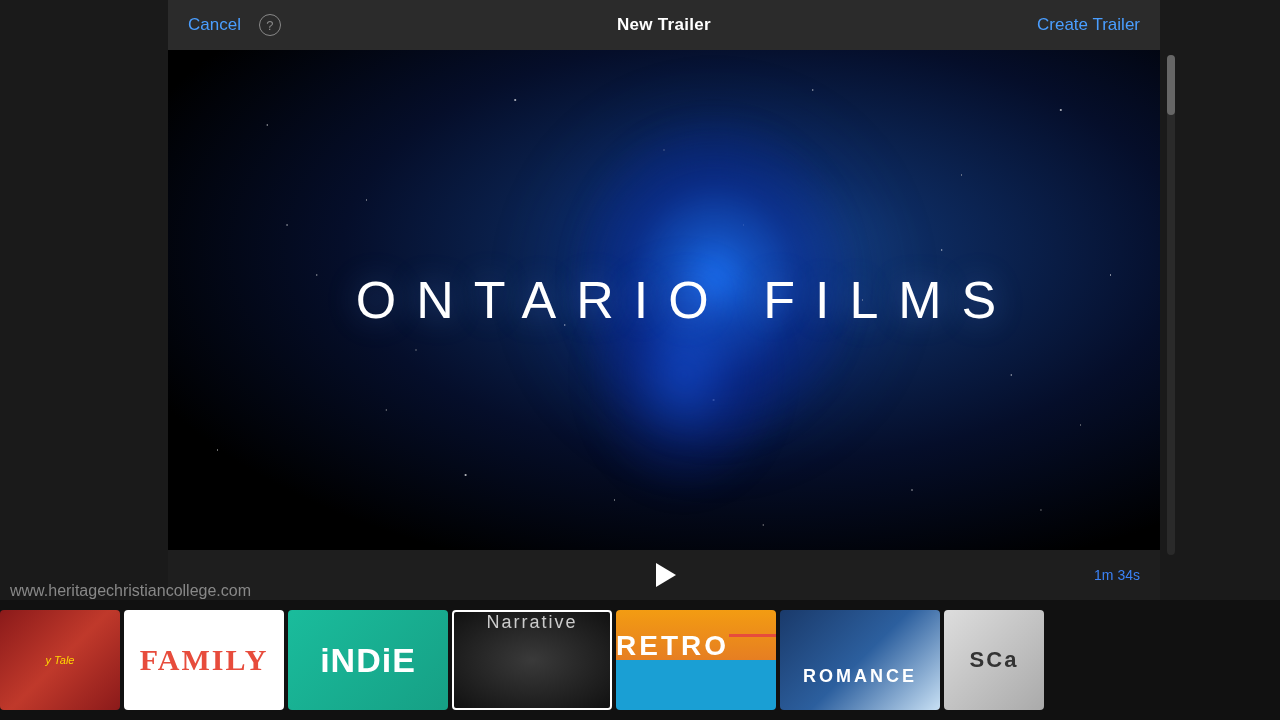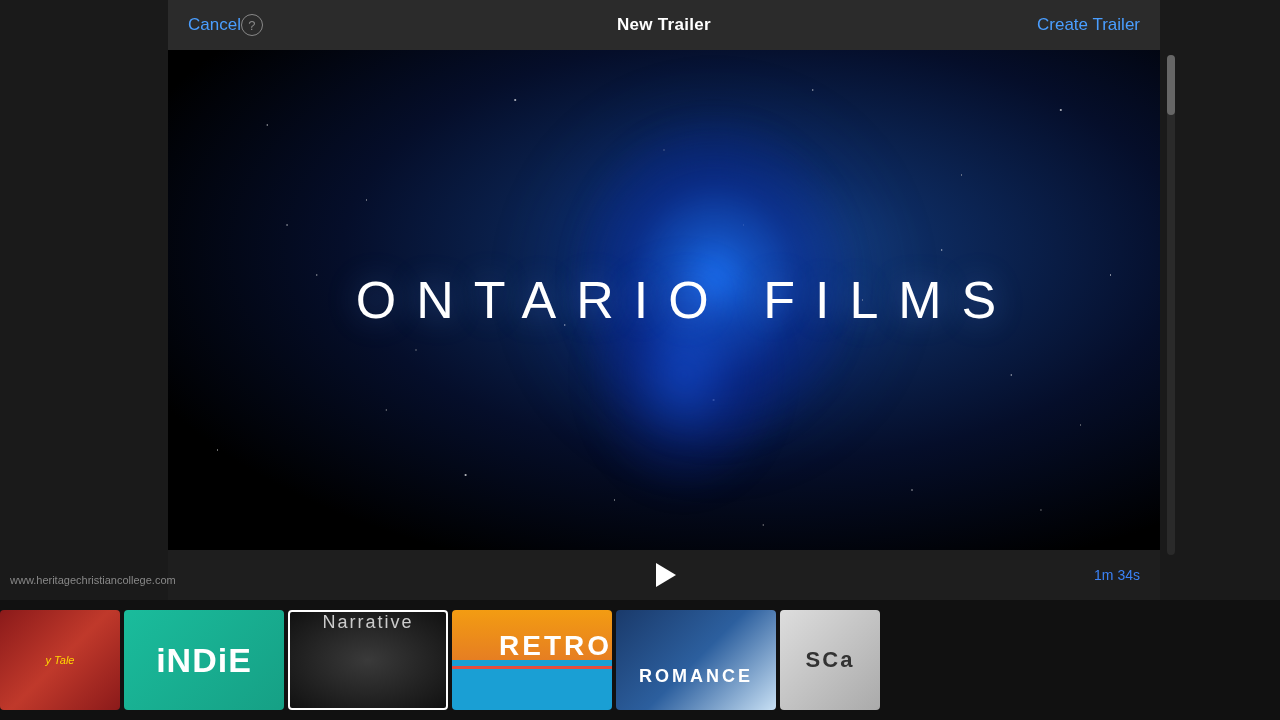--- a/index.html
+++ b/index.html
@@ -58,21 +58,21 @@
       background: #2b2b2b;
       display: flex;
       align-items: center;
       justify-content: space-between;
       padding: 0 20px;
     }
 
     .top-bar-left {
       display: flex;
       align-items: center;
-      gap: 0;
+      gap: 18px;
     }
 
     .cancel-btn {
       color: #4a9eff;
       font-size: 17px;
       cursor: pointer;
       background: none;
       border: none;
       font-family: inherit;
     }
@@ -354,23 +354,23 @@
       color: #333;
       font-size: 22px;
       font-weight: 700;
       letter-spacing: 2px;
     }
 
     
     .watermark {
       position: absolute;
       left: 10px;
-      bottom: 134px;
+      bottom: 120px;
       color: #888;
-      font-size: 11px;
+      font-size: 16px;
     }
 
     .controls-container {
       position: absolute;
       left: 168px;
       top: 550px;
       right: 120px;
       height: 50px;
       background: #1e1e1e;
       display: flex;
@@ -414,31 +414,34 @@
 </div>
 
 <div class="thumbnail-strip">
 
   <div class="thumb-item thumb-fairytale" style="width:120px; margin-left:0;">
     <div class="thumb-fairytale-text">
       <div style="font-size:11px; color:#ffd700; font-style:italic; line-height:1.3;">y Tale</div>
     </div>
   </div>
 
+  <div class="thumb-item thumb-family">
+    <span class="thumb-family-text">FAMILY</span>
+  </div>
 
   <div class="thumb-item thumb-indie">
     <span class="thumb-indie-text">iNDiE</span>
   </div>
 
   <div class="thumb-item thumb-narrative selected">
     <span class="thumb-narrative-text">Narrative</span>
   </div>
 
   <div class="thumb-item thumb-retro">
-    <div style="display:flex;flex-direction:column;align-items:flex-end;width:100%;padding-top:8px;">
+    <div style="display:flex;flex-direction:row;align-items:flex-start;width:100%;padding-top:8px;">
       <span class="thumb-retro-text">RETRO</span>
       <div style="width:100%;height:3px;background:#e74c3c;margin-top:4px;"></div>
     </div>
   </div>
 
   <div class="thumb-item thumb-romance">
     <span class="thumb-romance-text">ROMANCE</span>
   </div>
 
   <div class="thumb-item thumb-scary" style="width:100px;">

